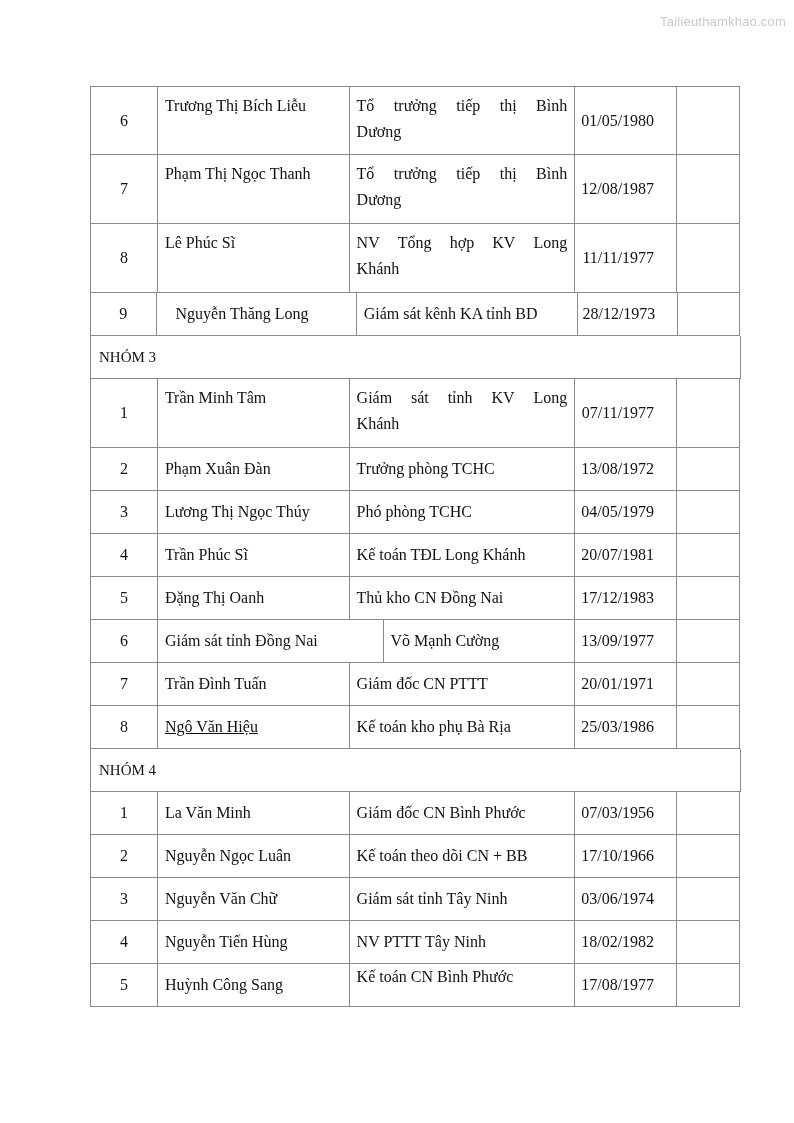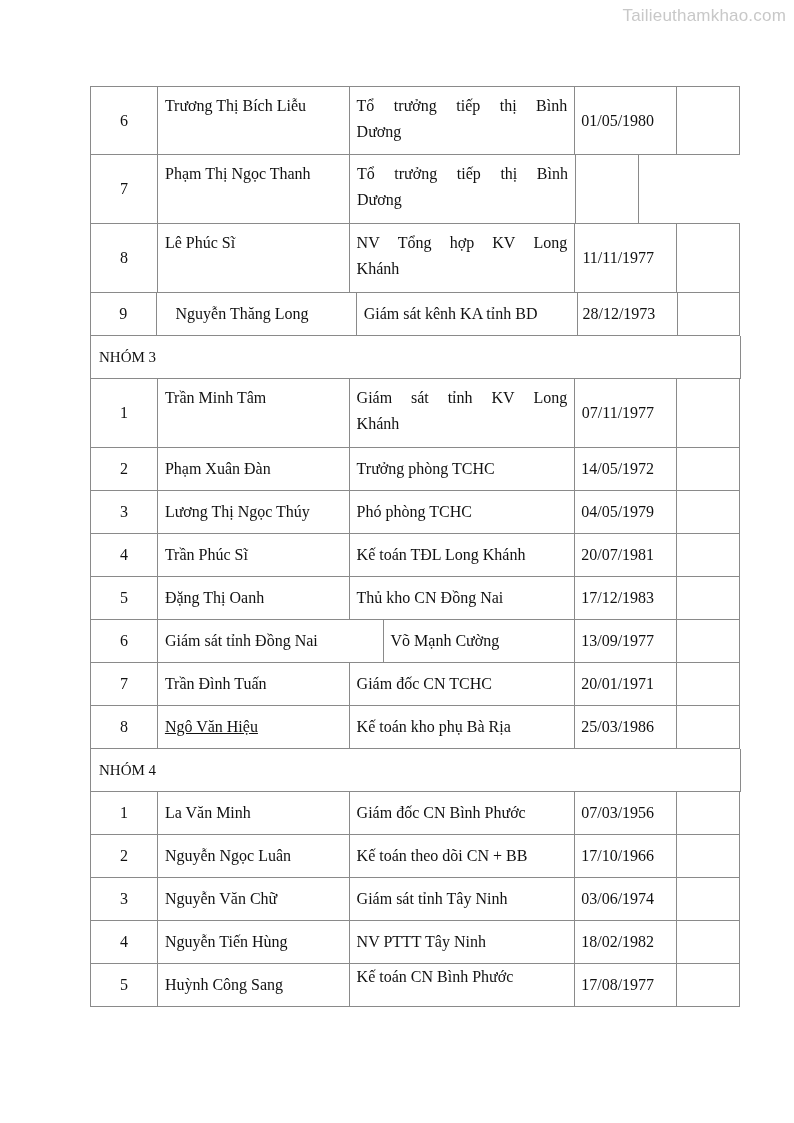--- a/index.html
+++ b/index.html
@@ -1,19 +1,19 @@
 <!DOCTYPE html>
 <html><head>
 <meta charset="utf-8">
 <style>
   html, body { margin:0; padding:0; background:#ffffff; }
   body { width:794px; height:1123px; position:relative; overflow:hidden;
          font-family:"Liberation Serif", "DejaVu Serif", serif; color:#111; }
-  .watermark { position:absolute; top:6px; right:8px; font-family:"Liberation Sans", sans-serif;
-               font-size:17px; color:#c8c8c8; letter-spacing:0.2px; }
+  .watermark { position:absolute; top:14px; right:8px; font-family:"Liberation Sans", sans-serif;
+               font-size:13px; color:#c8c8c8; letter-spacing:0.2px; }
   .tbl { position:absolute; left:90px; top:86px; width:650px; }
   .row { display:flex; border-left:1px solid #8a8a8a; border-bottom:1px solid #8a8a8a; box-sizing:border-box; }
   .row.first { border-top:1px solid #8a8a8a; }
   .cell { box-sizing:border-box; border-right:1px solid #8a8a8a; font-size:16px; line-height:26px; }
   .c-no { width:67px; display:flex; align-items:center; justify-content:center; }
   .c-name { width:192px; padding:6px 7px 0 7px; }
   .c-pos { width:226px; padding:6px 7px 0 7px; text-align:justify; }
   .c-date { width:102px; display:flex; align-items:center; justify-content:flex-end; padding-right:22px; }
   .c-note { width:63px; }
   .row.tall { height:69px; }
@@ -51,20 +51,21 @@
       <div class="cell c-pos">
         <div class="pos-line1">
           <span>Tổ</span>
           <span>trưởng</span>
           <span>tiếp</span>
           <span>thị</span>
           <span>Bình</span>
         </div>
         <div>Dương</div>
       </div>
+      <div class="cell c-date">12/08/1987</div>
       <div class="cell c-note"></div>
     </div>
     <div class="row tall">
       <div class="cell c-no">8</div>
       <div class="cell c-name">Lê Phúc Sĩ</div>
       <div class="cell c-pos">
         <div class="pos-line1">
           <span>NV</span>
           <span>Tổng</span>
           <span>hợp</span>
@@ -103,21 +104,21 @@
       </div>
       <div class="cell c-date">07/11/1977</div>
       <div class="cell c-note"></div>
     </div>
     <div class="row short">
       <div class="cell c-no">2</div>
       <div class="cell c-name" style="display: flex; align-items: center;">Phạm Xuân Đàn</div>
       <div class="cell c-pos" style="display: flex; align-items: center;">
         <span>Trưởng phòng TCHC</span>
       </div>
-      <div class="cell c-date">14/05/1972</div>
+      <div class="cell c-date">13/08/1972</div>
       <div class="cell c-note"></div>
     </div>
     <div class="row short">
       <div class="cell c-no">3</div>
       <div class="cell c-name" style="display: flex; align-items: center;">Lương Thị Ngọc Thúy</div>
       <div class="cell c-pos" style="display: flex; align-items: center;">
         <span>Phó phòng TCHC</span>
       </div>
       <div class="cell c-date">04/05/1979</div>
       <div class="cell c-note"></div>
@@ -146,21 +147,21 @@
         <span>Giám sát tỉnh Đồng Nai</span>
       </div>
       <div class="cell c-name" style="display: flex; align-items: center;">Võ Mạnh Cường</div>
       <div class="cell c-date">13/09/1977</div>
       <div class="cell c-note"></div>
     </div>
     <div class="row short">
       <div class="cell c-no">7</div>
       <div class="cell c-name" style="display: flex; align-items: center;">Trần Đình Tuấn</div>
       <div class="cell c-pos" style="display: flex; align-items: center;">
-        <span>Giám đốc CN TCHC</span>
+        <span>Giám đốc CN PTTT</span>
       </div>
       <div class="cell c-date">20/01/1971</div>
       <div class="cell c-note"></div>
     </div>
     <div class="row short">
       <div class="cell c-no">8</div>
       <div class="cell c-name" style="display: flex; align-items: center; text-decoration: underline;">Ngô Văn Hiệu</div>
       <div class="cell c-pos" style="display: flex; align-items: center;">
         <span>Kế toán kho phụ Bà Rịa</span>
       </div>

